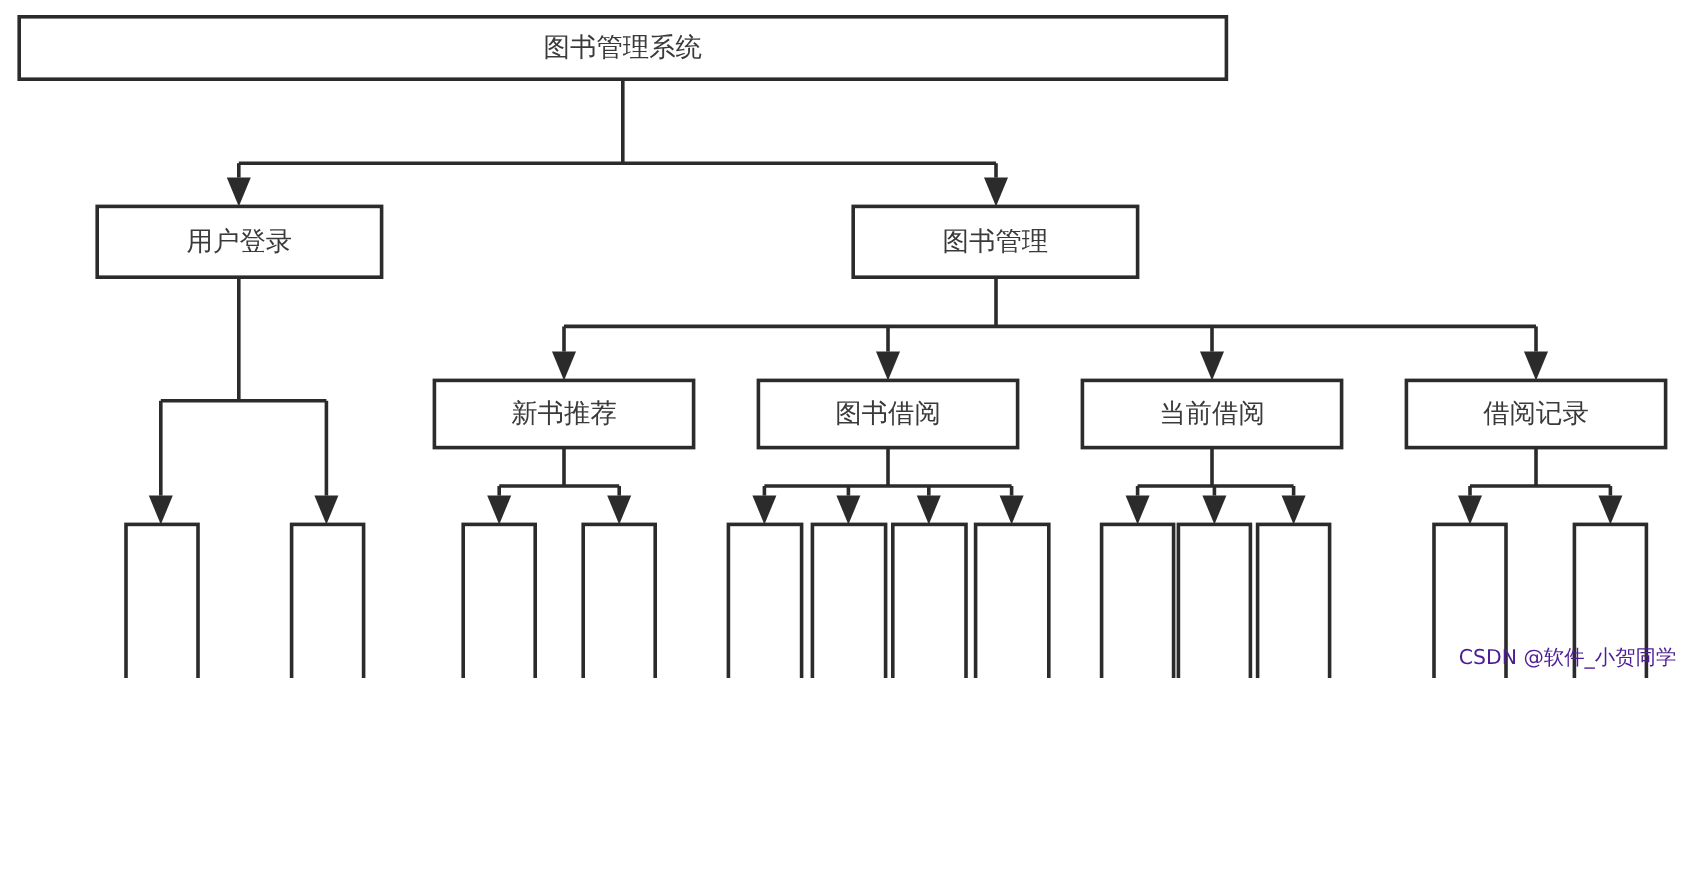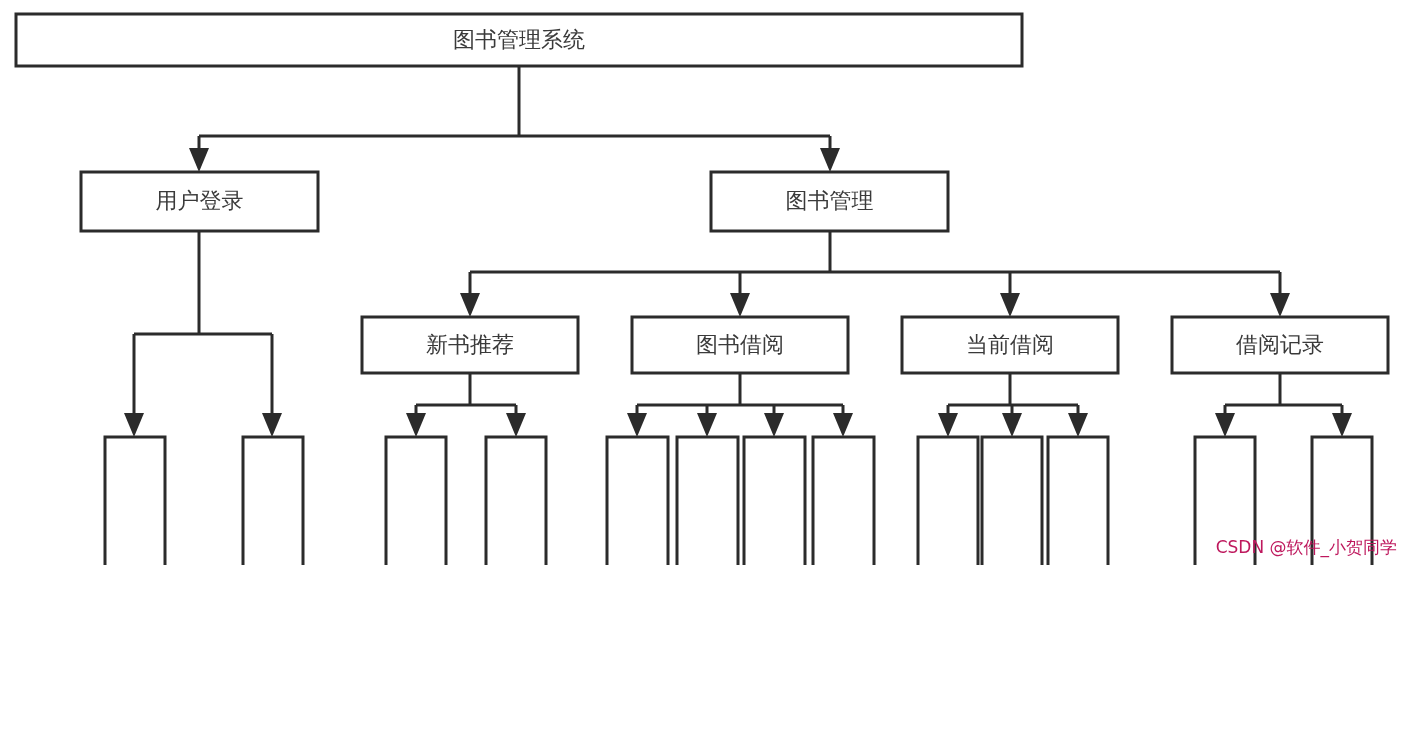--- a/index.html
+++ b/index.html
@@ -60,21 +60,21 @@
     white-space: nowrap;
     pointer-events: none;
   }
   .node-label-v.centered {
     align-items: center;
   }
   .watermark {
     position: absolute;
     right: 8px;
     bottom: 6px;
-    color: #be185d;
+    color: #4c1d95;
     font-size: 17px;
     font-family: "DejaVu Sans", "Liberation Sans", sans-serif;
     white-space: nowrap;
   }
 </style>
 </head>
 <body>
 
 <div id="canvas-wrap">
 

